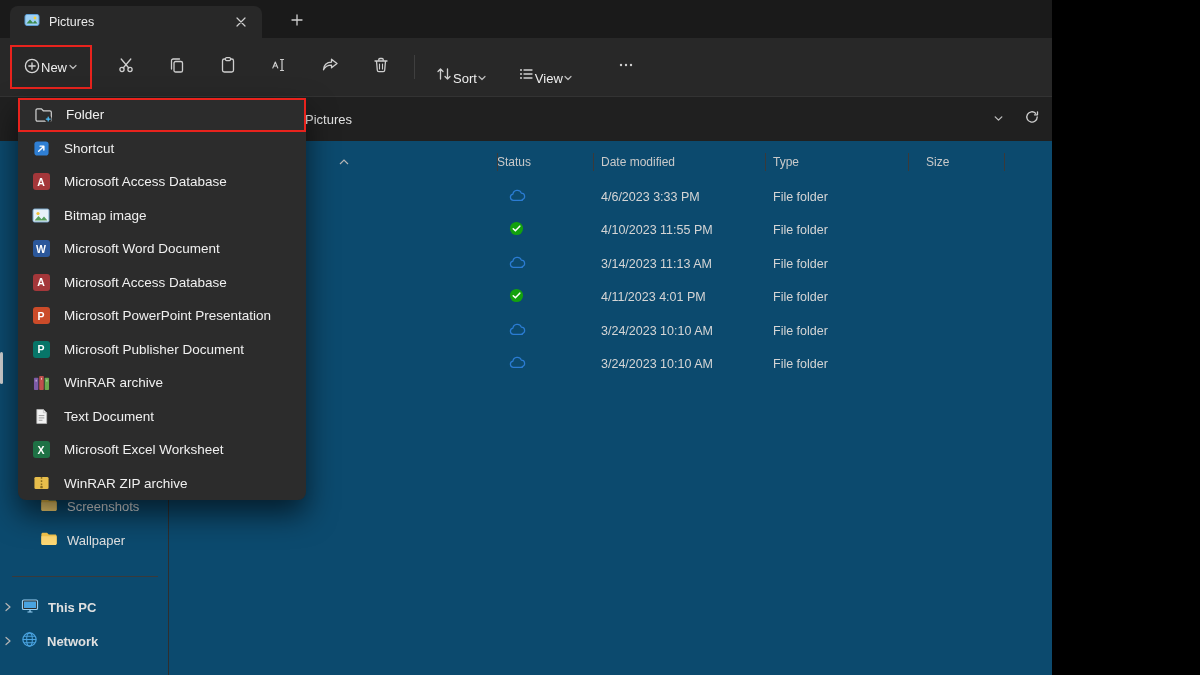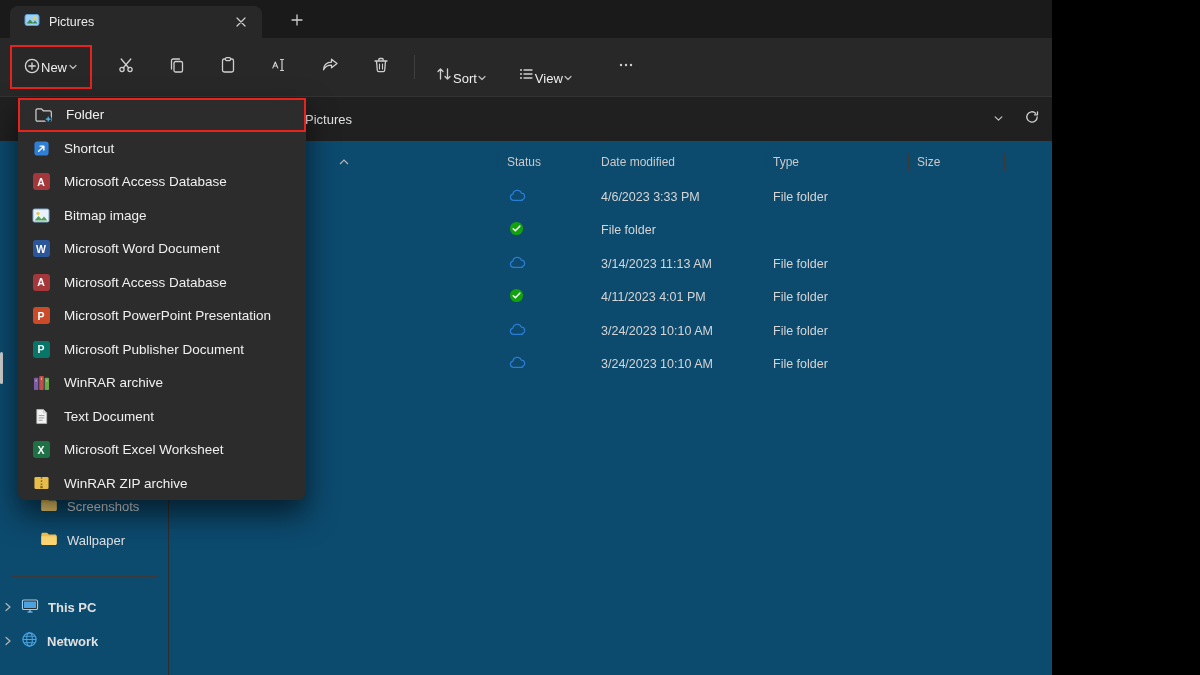--- a/index.html
+++ b/index.html
@@ -36,24 +36,24 @@
   .side-group { position:absolute; top:348px; left:0; right:0; }
   .side-item { height:34px; display:flex; align-items:center; gap:9px; font-size:13px; color:#e0e0e0; padding-left:40px; border-radius:4px; }
   .side-item.root { padding-left:4px;font-weight:bold; }
   .side-div { height:1px; background:#3a3a3a; margin:19px 10px 13px 12px; }
   .mini-scroll { position:absolute; left:0px; top:352px; width:3px; height:32px; background:#cfcfcf; border-radius:3px; z-index:5; }
 
   .main { flex:1; position:relative; padding-top:7px; }
   .col-headers { display:flex; height:28px; align-items:center; font-size:12px; color:#c9c9c9; }
   .cell { height:100%; display:flex; align-items:center; position:relative; }
   .c-name { width:328px; }
-  .c-status { width:96px; padding-left:10px; }
+  .c-status { width:96px; padding-left:0; }
   .c-date { width:172px; padding-left:8px; }
   .c-type { width:143px; padding-left:8px; }
-  .c-size { width:97px; padding-left:9px; }
+  .c-size { width:97px; padding-left:18px; }
   .col-headers .cell:not(.c-name)::before { content:""; position:absolute; left:0; top:5px; bottom:5px; width:1px; background:#3a3a3a; }
   .col-headers .c-size::after { content:""; position:absolute; right:0; top:5px; bottom:5px; width:1px; background:#3a3a3a; }
   .sort-caret { margin-left:170px; display:flex; }
   .rows { margin-top:4px; }
   .row { display:flex; height:33.5px; align-items:center; font-size:12.5px; color:#d5d5d5; }
   .row .c-status { padding-left:12px; }
 
   
   .menu { position:absolute; left:12px; top:98px; width:288px; background:#2c2c2c; border-radius:8px;
           box-shadow:0 14px 30px rgba(0,0,0,.6); z-index:40; overflow:visible;margin-left:6px; }
@@ -275,20 +275,23 @@
             </div>
         </div>
         <div class="row">
           <div class="cell c-name"></div>
           <div class="cell c-status">
               <span><svg width="15" height="15" viewBox="0 0 16 16">
                   <circle cx="8" cy="8" r="7" fill="#13a10e"></circle>
                   <path d="M4.5 8.2l2.3 2.3 4.7-5" fill="none" stroke="#fff" stroke-width="1.6" stroke-linecap="round" stroke-linejoin="round"></path>
                 </svg></span>
             </div>
+          <div class="cell c-date">
+              <span>4/10/2023 11:55 PM</span>
+            </div>
           <div class="cell c-type">
               <span>File folder</span>
             </div>
           <div class="cell c-size">
               <span></span>
             </div>
         </div>
         <div class="row">
           <div class="cell c-name"></div>
           <div class="cell c-status">

